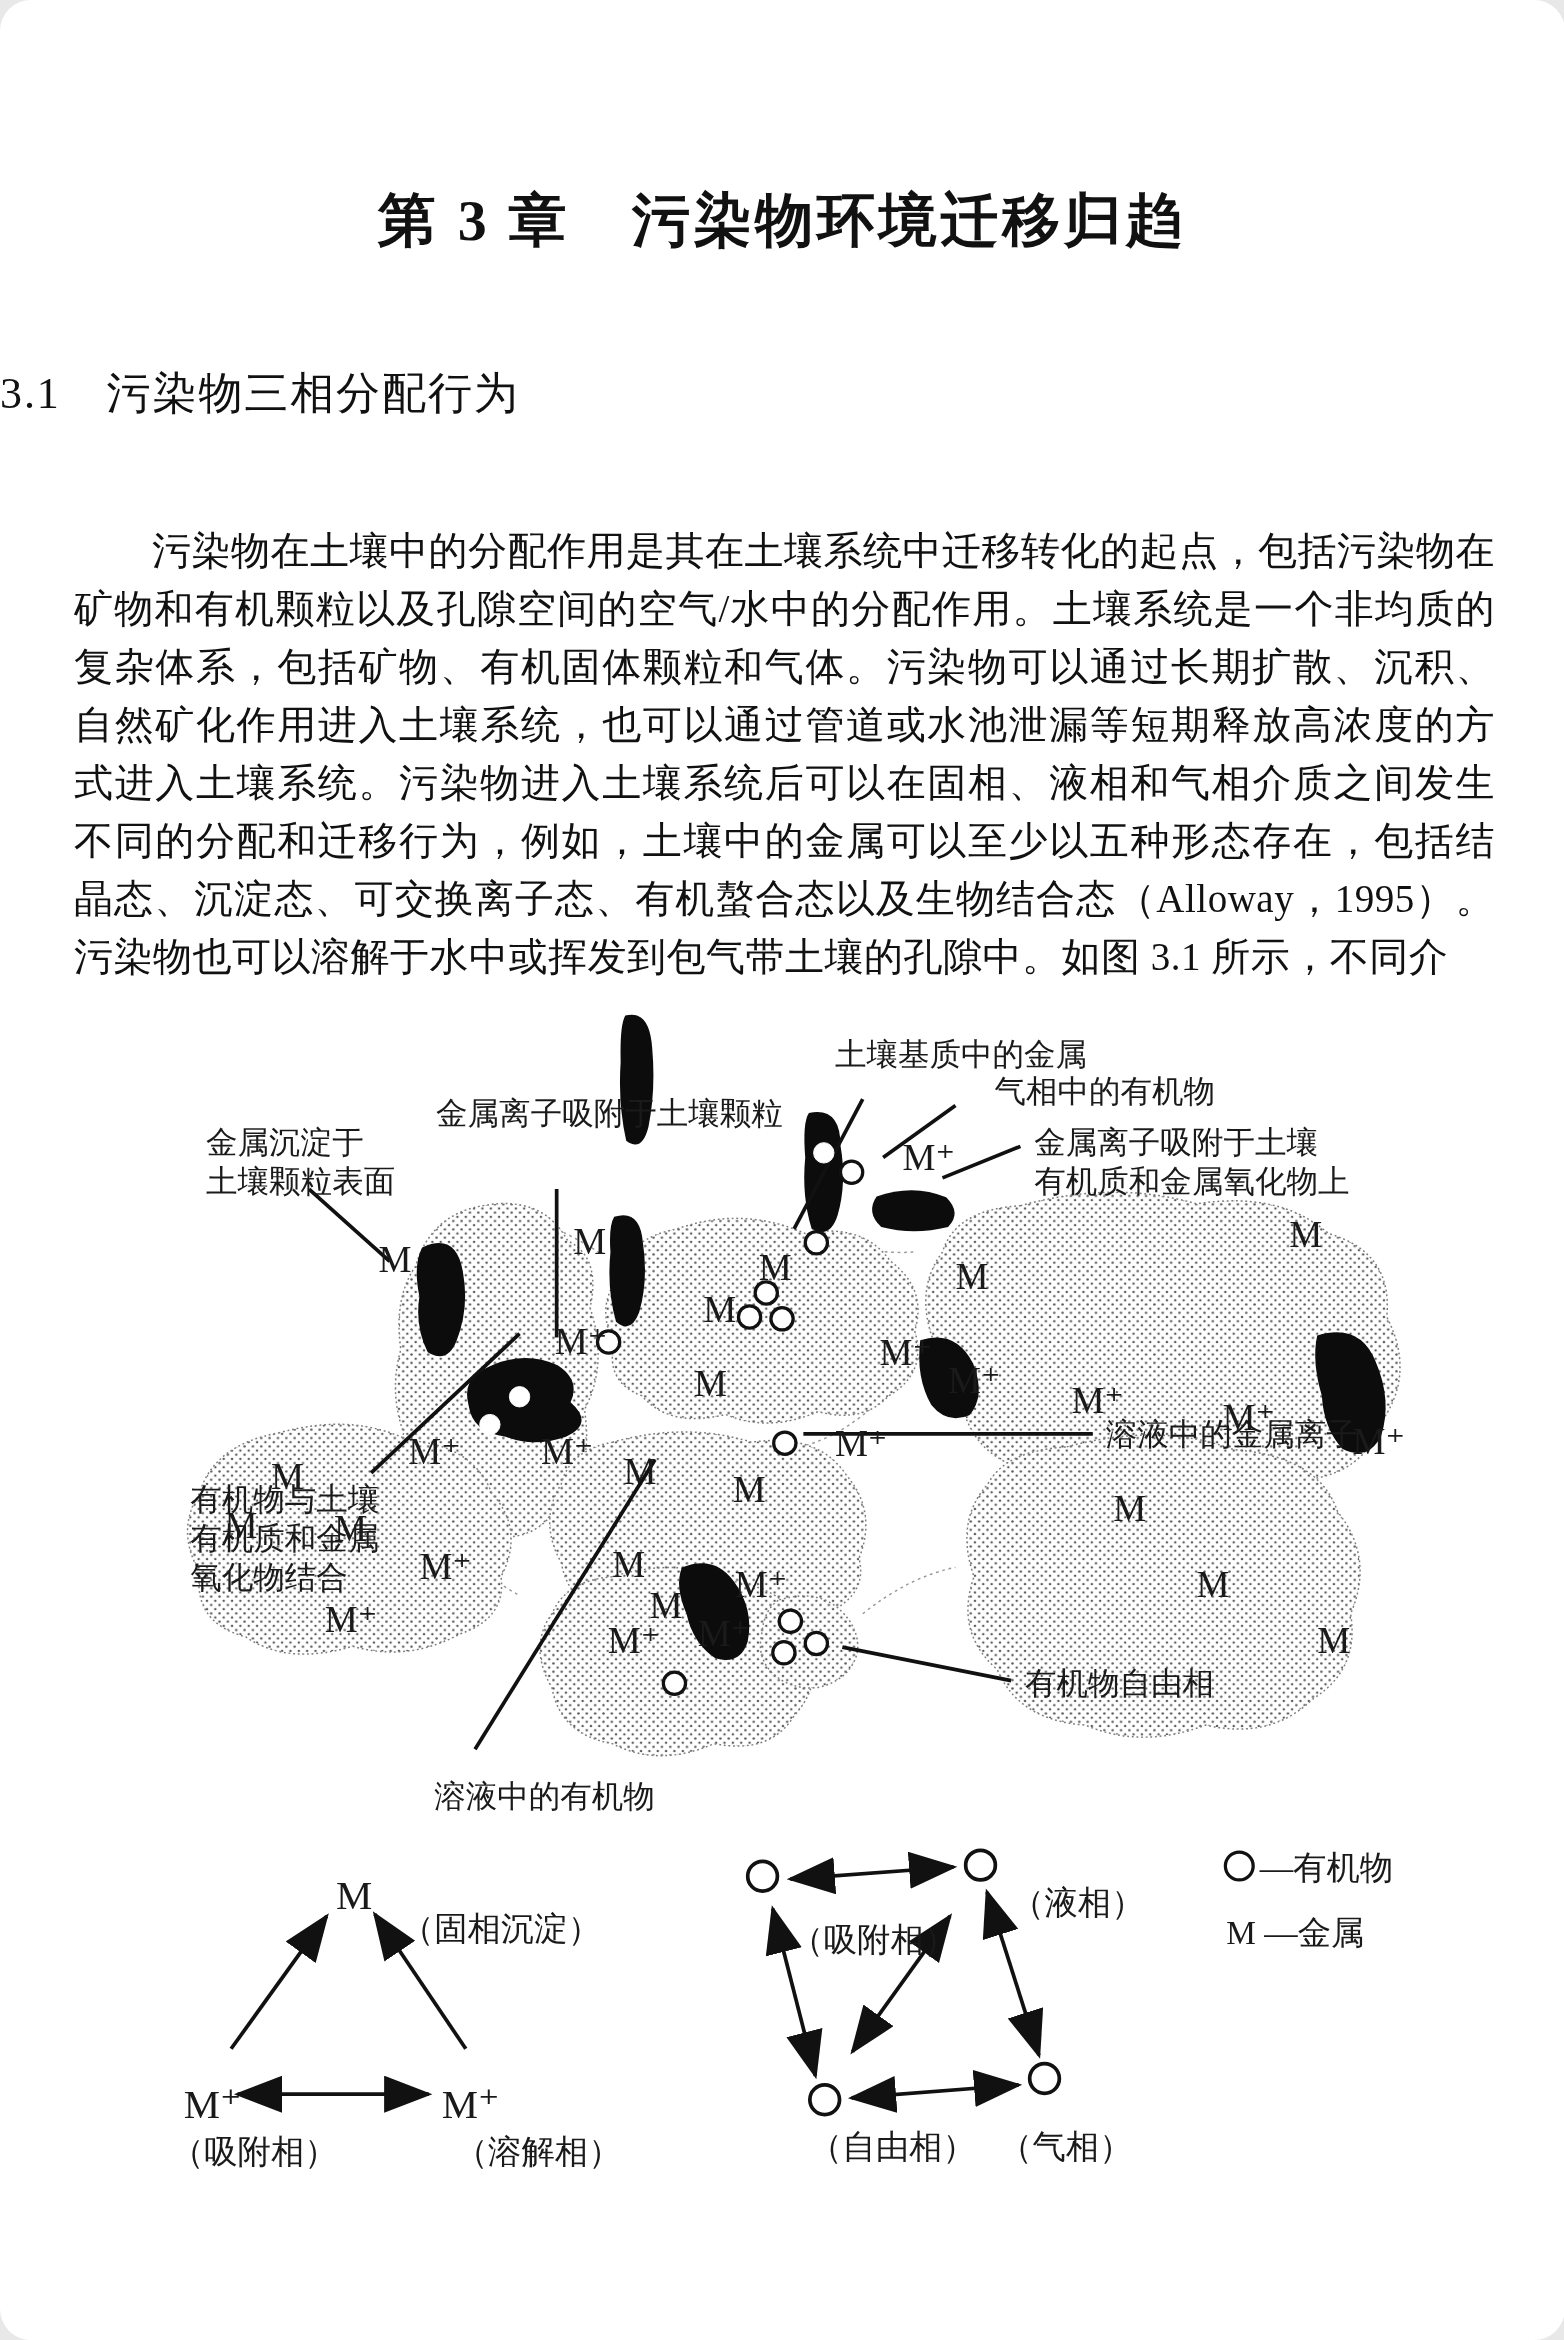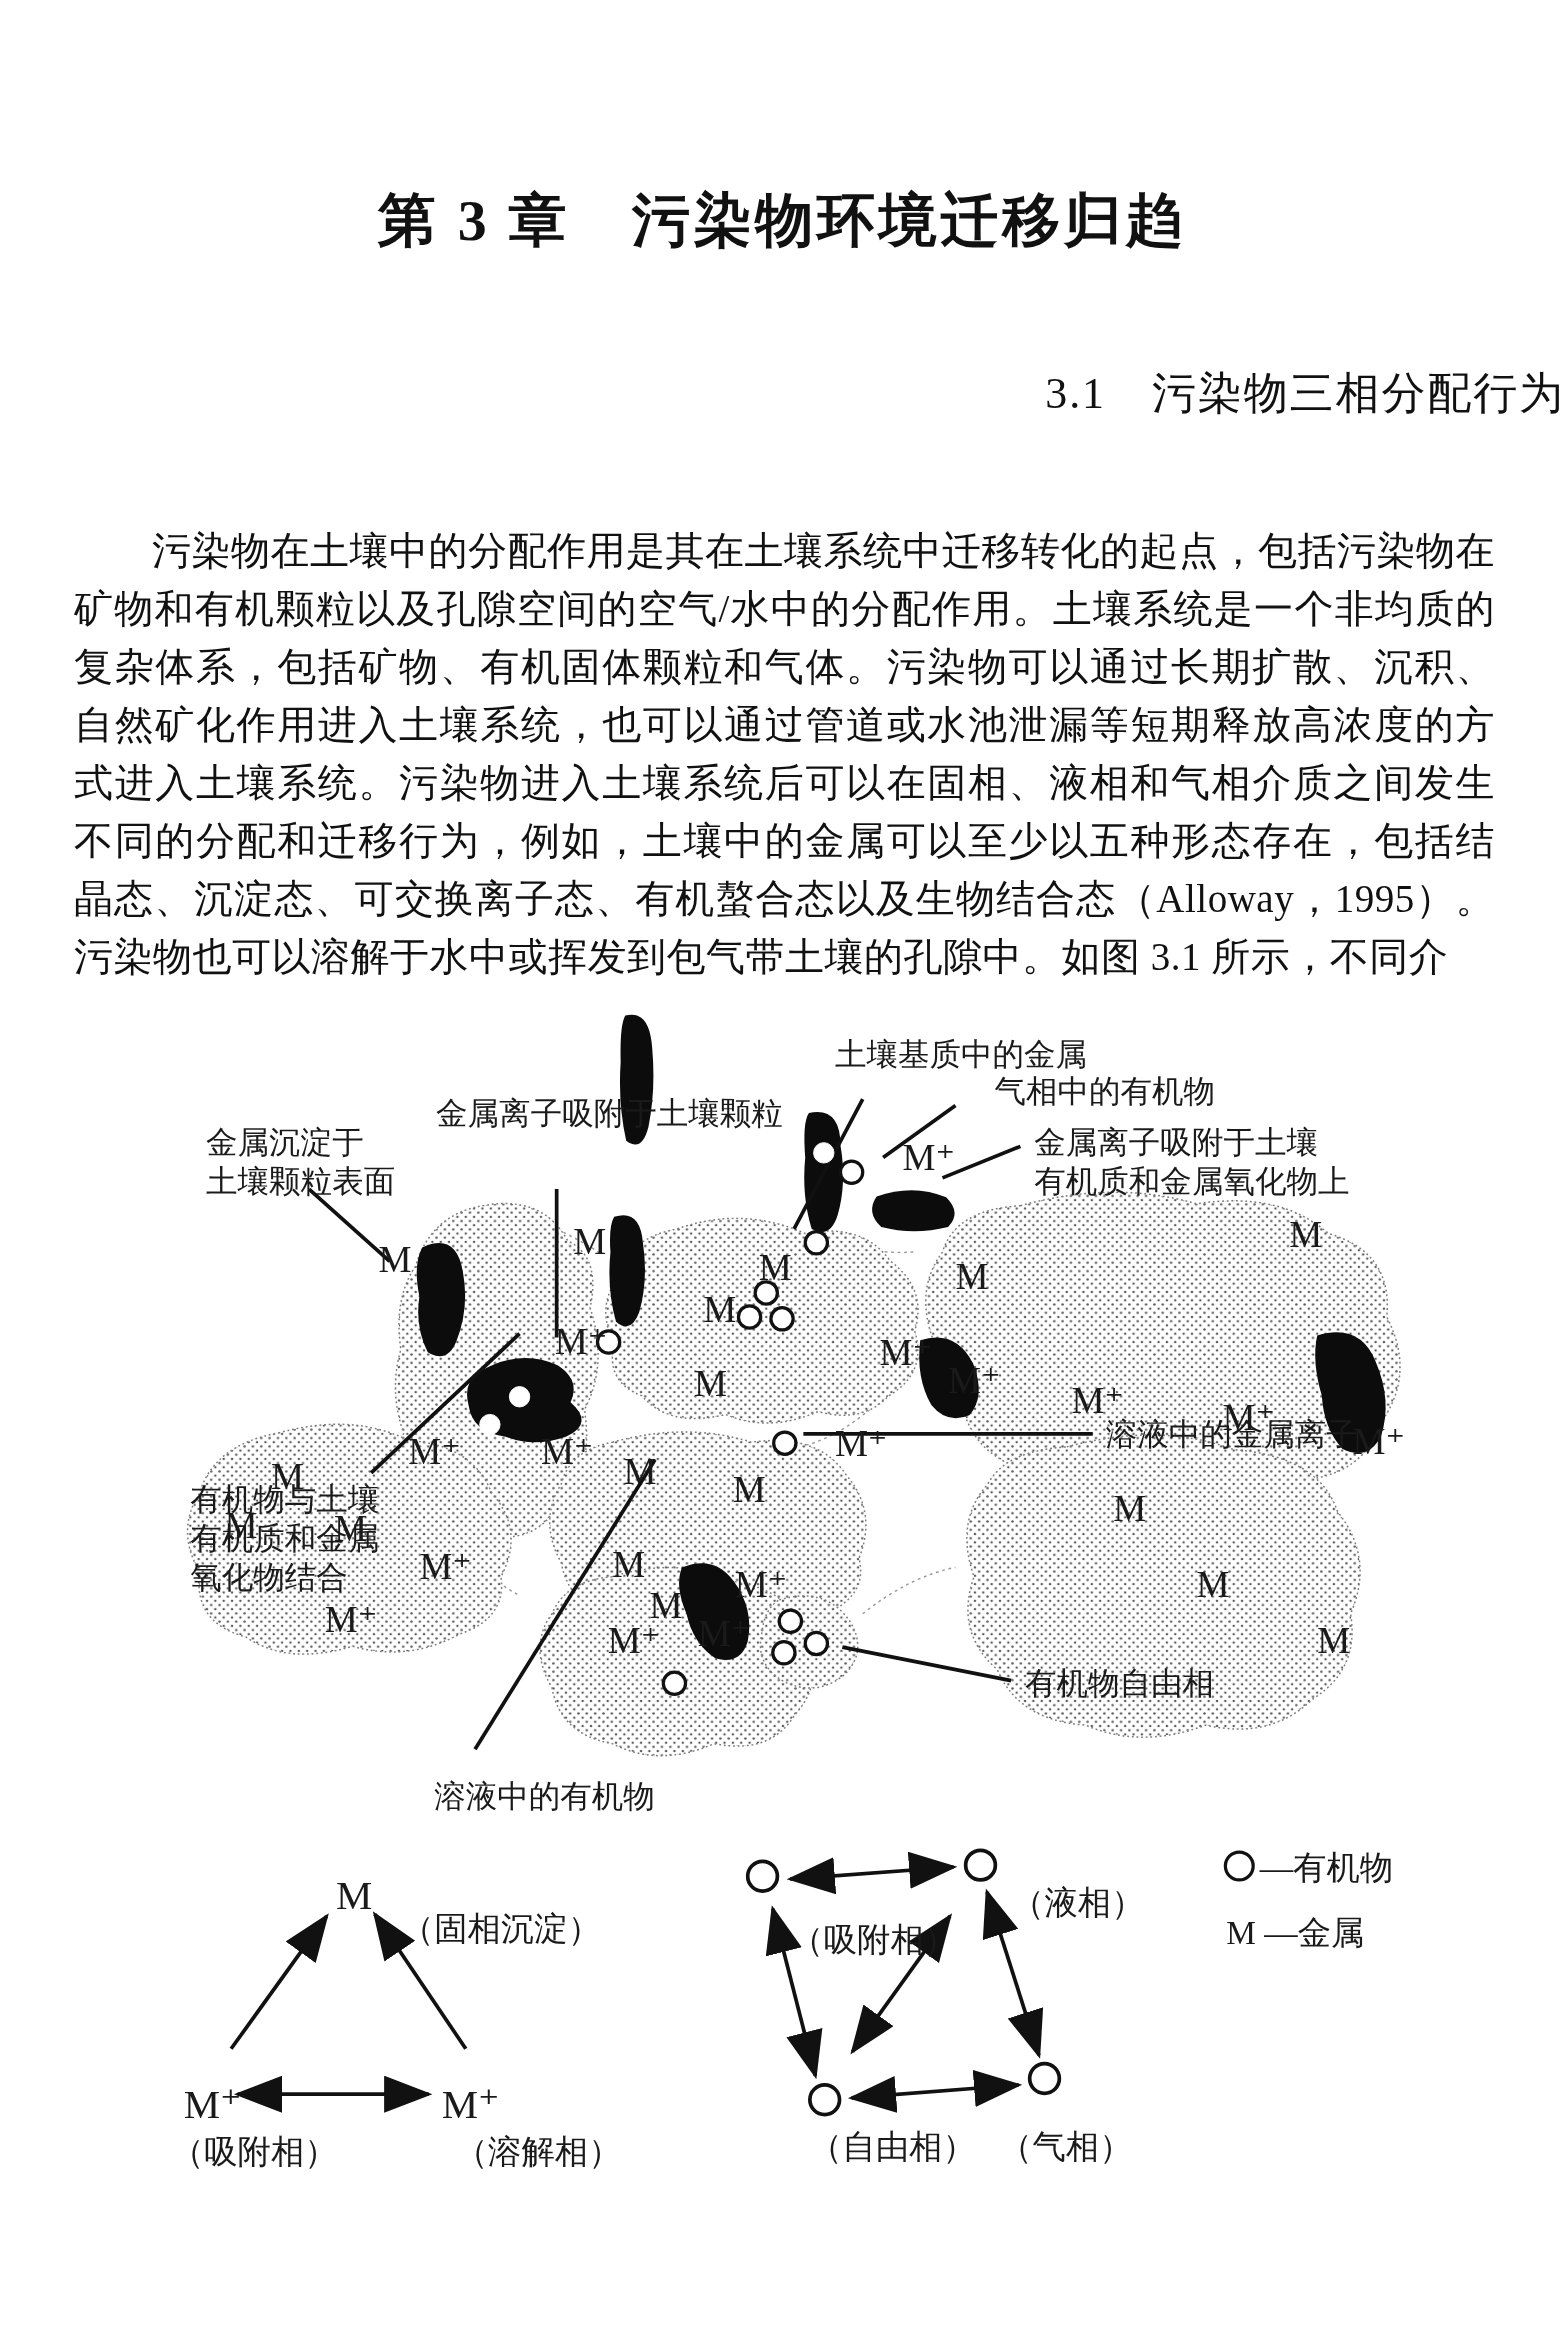--- a/index.html
+++ b/index.html
@@ -1,25 +1,25 @@
 <!DOCTYPE html>
 <html style="font-size:15px"><head>
 <meta charset="utf-8">
 <style>
   html,body{margin:0;padding:0;background:#e8e8e8;}
   .page{
     position:relative;width:1565px;height:2340px;margin:0 auto;background:#ffffff;
-    font-family:"Liberation Serif","DejaVu Serif",serif;color:#111;overflow:hidden;
+    font-family:"Liberation Serif","DejaVu Serif",serif;color:#111;overflow:hidden;border-radius:31px;
   }
   .chapter-title{
     position:absolute;left:0;top:182px;width:100%;text-align:center;
     font-size:58px;font-weight:bold;letter-spacing:3.7px;
   }
   .section-title{
-    position:absolute;left:0;top:364px;width:100%;text-align:right;
+    position:absolute;left:0;top:364px;width:100%;text-align:left;
     font-size:44px;font-weight:normal;letter-spacing:1.9px;
   }
   .body-paragraph{
     position:absolute;left:74px;top:482px;width:1421px;
     font-size:39px;line-height:58px;text-align:justify;text-indent:2em;
     letter-spacing:0.5px;
     margin-top:40px;
   }
   .figure-caption{
     position:absolute;left:0;top:2161px;width:100%;text-align:center;

